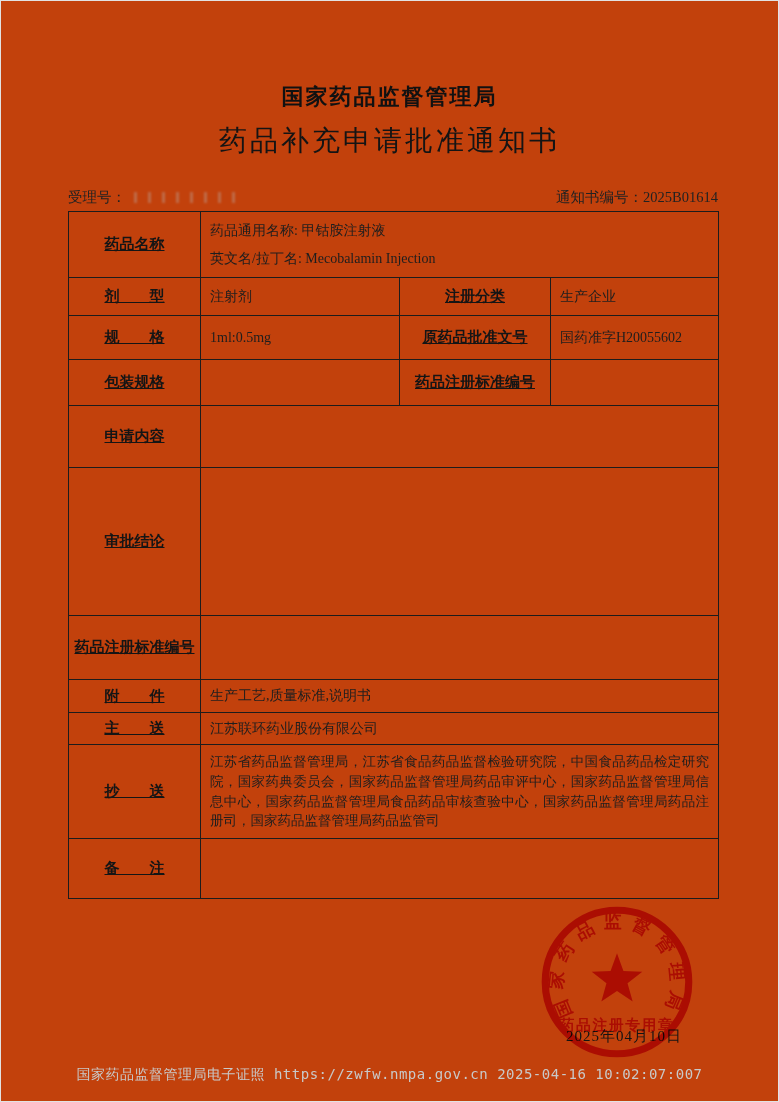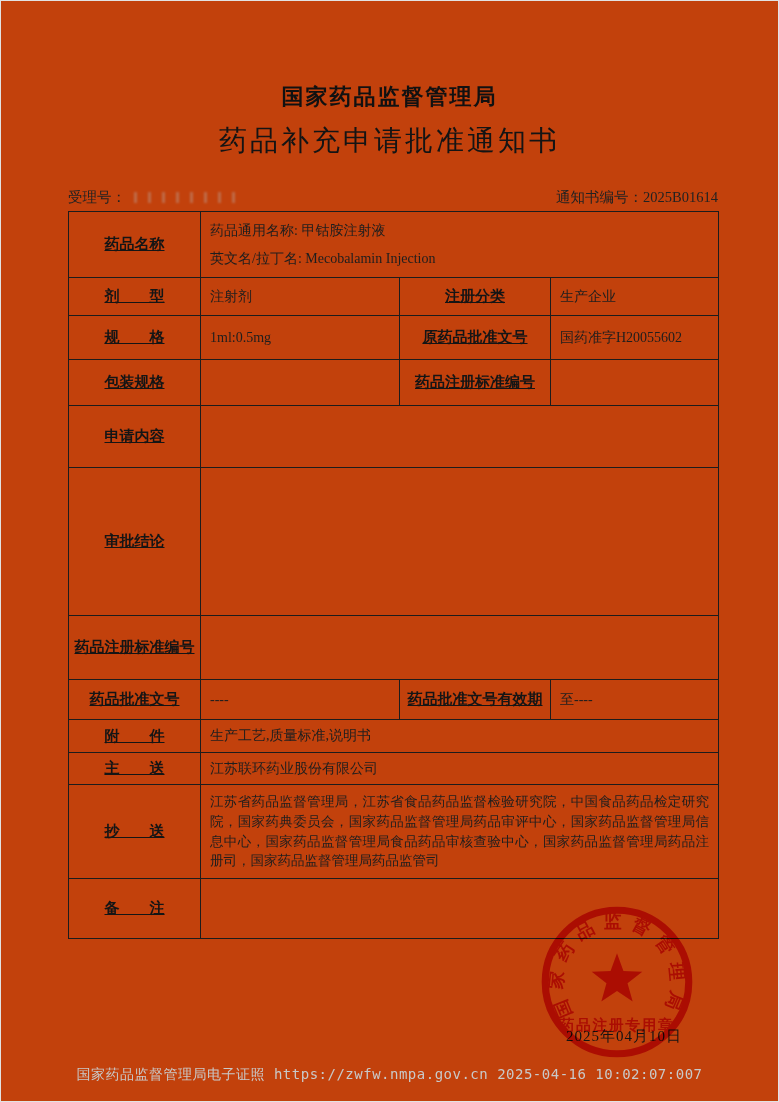--- a/index.html
+++ b/index.html
@@ -136,26 +136,20 @@
       <td class="val" colspan="3"></td>
     </tr>
     <tr class="r6">
       <td class="lab">审批结论</td>
       <td class="val" colspan="3"></td>
     </tr>
     <tr class="r7">
       <td class="lab">药品注册标准编号</td>
       <td class="val" colspan="3"></td>
     </tr>
-    <tr class="r9">
-      <td class="lab">药品批准文号</td>
-      <td class="val">----</td>
-      <td class="lab">药品批准文号有效期</td>
-      <td class="val">至----</td>
-    </tr>
     <tr class="r10">
       <td class="lab">附　　件</td>
       <td class="val" colspan="3">生产工艺,质量标准,说明书</td>
     </tr>
     <tr class="r11">
       <td class="lab">主　　送</td>
       <td class="val" colspan="3">江苏联环药业股份有限公司</td>
     </tr>
     <tr class="r12">
       <td class="lab">抄　　送</td>

